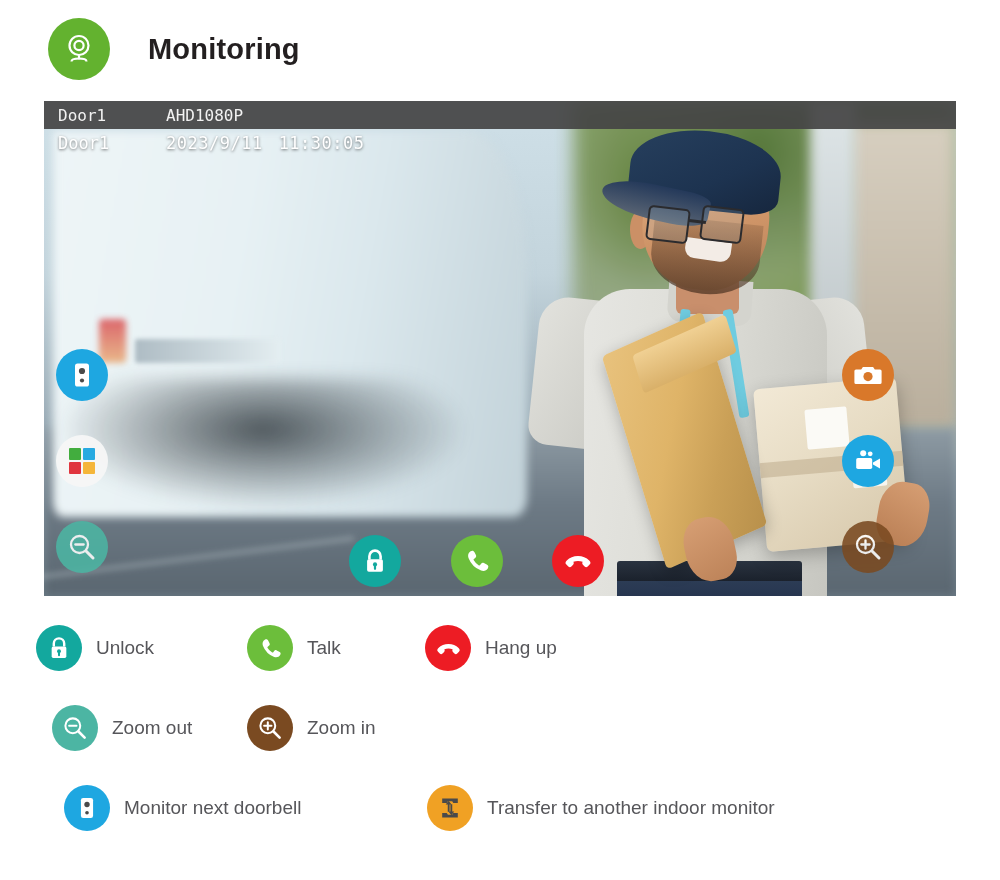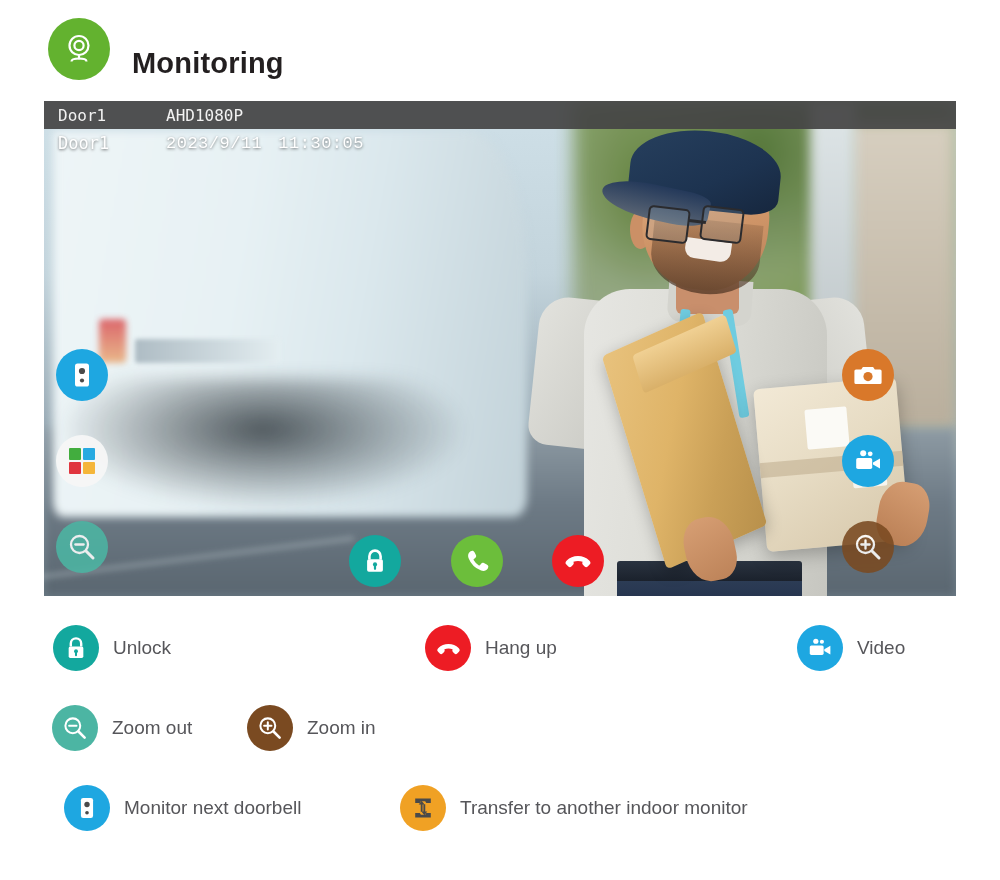--- a/index.html
+++ b/index.html
@@ -9,21 +9,21 @@
     font-family:"Liberation Sans", sans-serif;
     background:#ffffff;
     color:#4a4a4a;
     position:relative;
     overflow:hidden;
   }
 
   
   #header {
     position:absolute; left:48px; top:18px;
-    display:flex; align-items:flex-end; gap:22px;
+    display:flex; align-items:center; gap:38px;
   }
   #header-icon {
     width:62px; height:62px; border-radius:50%;
     background:#63b22f;
     display:flex; align-items:center; justify-content:center;
     flex:0 0 auto;
   }
   #header-title {
     font-size:29px; font-weight:bold; color:#231f20;
     letter-spacing:.2px;
@@ -253,21 +253,21 @@
   }
   #video-titlebar .c1 { margin-left:14px; width:108px; }
   #video-osd {
     position:absolute; left:14px; top:32px;
     display:flex; align-items:center;
     font-family:"DejaVu Sans Mono", monospace;
     font-size:17px; color:#ffffff;
     text-shadow:0 1px 3px rgba(0,0,0,.55);
   }
   #video-osd .c1 { width:108px; }
-  #video-osd .c2 { letter-spacing:.5px;font-family:Liberation Mono, monospace; }
+  #video-osd .c2 { letter-spacing:.5px; }
 
   
   .fab {
     position:absolute;
     width:52px; height:52px; border-radius:50%;
     display:flex; align-items:center; justify-content:center;
     cursor:pointer;
   }
   .fab svg { display:block; }
 
@@ -431,54 +431,51 @@
   <div class="fab" id="fab-hangup" style="left: 508px; top: 434px; background: rgb(237, 28, 36);">
     <svg width="30" height="30" viewBox="0 0 30 30">
       <path d="M3.4 18.6 c-1.4-1.4-1-2.8.4-4.2 C6.6 11.6 10.5 10 15 10 s8.4 1.6 11.2 4.4 c1.4 1.4 1.8 2.8.4 4.2 l-1.9 1.9 c-1 1-2.1 1-3.1 0 l-1.7-1.7 c-.6-.6-.8-1.2-.6-2 l.3-1.1 c-1.5-.5-3-.7-4.6-.7 s-3.1.2-4.6.7 l.3 1.1 c.2.8 0 1.4-.6 2 L8.4 20.5 c-1 1-2.1 1-3.1 0 z" fill="#ffffff"></path>
     </svg>
   </div>
 </div>
 
 <div id="legend">
 
   <div class="legend-row">
-    <div class="legend-item" style="left:53px">
+    <div class="legend-item" style="left:36px">
       <span class="legend-icon" style="background:#13a89e">
         <svg width="26" height="26" viewBox="0 0 28 28">
           <path d="M8.4 12.5 V9.2 a5.6 5.6 0 0 1 11.2 0 v3.3" fill="none" stroke="#ffffff" stroke-width="2.6"></path>
           <rect x="6.1" y="12.3" width="15.8" height="12.4" rx="1.8" fill="#ffffff"></rect>
           <circle cx="14" cy="17.4" r="2.1" fill="#13a89e"></circle>
           <path d="M14 18.4 v3.4" stroke="#13a89e" stroke-width="2.2" stroke-linecap="round"></path>
         </svg>
       </span>
       <span class="legend-label">Unlock</span>
     </div>
 
+    <div class="legend-item" style="left:247px">
+      <span class="legend-icon" style="background:#6cbe3b">
+        <svg width="25" height="25" viewBox="0 0 28 28">
+          <path d="M7.6 4.2 c1.9-1.1 3.1-.5 3.9 1.1 l1.4 2.8 c.6 1.2.3 2-.7 2.8 l-1.3 1 c-.4.3-.5.7-.3 1.2 a14 14 0 0 0 5.3 5.3 c.5.2.9.1 1.2-.3 l1-1.3 c.8-1 1.6-1.3 2.8-.7 l2.8 1.4 c1.6.8 2.2 2 1.1 3.9 -1.3 2.2-3.9 3.1-6.7 2.1 A22 22 0 0 1 5.5 10.9 C4.5 8.1 5.4 5.5 7.6 4.2 z" fill="#ffffff"></path>
+        </svg>
+      </span>
+      <span class="legend-label">Talk</span>
+    </div>
 
     <div class="legend-item" style="left:425px">
       <span class="legend-icon" style="background:#ed1c24">
         <svg width="27" height="27" viewBox="0 0 30 30">
           <path d="M3.4 18.6 c-1.4-1.4-1-2.8.4-4.2 C6.6 11.6 10.5 10 15 10 s8.4 1.6 11.2 4.4 c1.4 1.4 1.8 2.8.4 4.2 l-1.9 1.9 c-1 1-2.1 1-3.1 0 l-1.7-1.7 c-.6-.6-.8-1.2-.6-2 l.3-1.1 c-1.5-.5-3-.7-4.6-.7 s-3.1.2-4.6.7 l.3 1.1 c.2.8 0 1.4-.6 2 L8.4 20.5 c-1 1-2.1 1-3.1 0 z" fill="#ffffff"></path>
         </svg>
       </span>
       <span class="legend-label">Hang up</span>
     </div>
 
 
-    <div class="legend-item" style="left:797px">
-      <span class="legend-icon" style="background:#1ea7e1">
-        <svg width="26" height="26" viewBox="0 0 30 30">
-          <circle cx="10.2" cy="7.2" r="3" fill="#ffffff"></circle>
-          <circle cx="17.2" cy="7.8" r="2.4" fill="#ffffff"></circle>
-          <rect x="3.2" y="12" width="16" height="11" rx="1.8" fill="#ffffff"></rect>
-          <path d="M20 16.5 L27 12.4 v10.2 L20 18.5 z" fill="#ffffff"></path>
-        </svg>
-      </span>
-      <span class="legend-label">Video</span>
-    </div>
   </div>
 
   <div class="legend-row">
     <div class="legend-item" style="left:247px">
       <span class="legend-icon" style="background:#7a4a21">
         <svg width="28" height="28" viewBox="0 0 32 32">
           <circle cx="13.5" cy="13.5" r="8.5" fill="none" stroke="#ffffff" stroke-width="2.3"></circle>
           <path d="M9.3 13.5 h8.4 M13.5 9.3 v8.4" stroke="#ffffff" stroke-width="2.3" stroke-linecap="round"></path>
           <path d="M20 20 L27 27" stroke="#ffffff" stroke-width="3" stroke-linecap="round"></path>
         </svg>
@@ -504,21 +501,21 @@
       <span class="legend-icon" style="background:#1ea7e1">
         <svg width="26" height="26" viewBox="0 0 30 30">
           <rect x="8" y="3.5" width="14" height="23" rx="2.6" fill="#ffffff"></rect>
           <circle cx="15" cy="11" r="3.1" fill="#4a4a4a"></circle>
           <circle cx="15" cy="20.5" r="2.1" fill="#4a4a4a"></circle>
         </svg>
       </span>
       <span class="legend-label">Monitor next doorbell</span>
     </div>
 
-    <div class="legend-item" style="left:400px">
+    <div class="legend-item" style="left:427px">
       <span class="legend-icon" style="background:#f0a124">
         <svg width="26" height="26" viewBox="0 0 30 30">
           <path d="M6 4 h18 v5.2 h-5.2 l-1.3-2.1 h-4.9 l-1.3 2.1 H6 z" fill="#4a4a4a"></path>
           <path d="M6 26 h18 v-5.2 h-5.2 l-1.3 2.1 h-4.9 l-1.3-2.1 H6 z" fill="#4a4a4a"></path>
           <path d="M12.4 19.4 V11 h-2.4 L13.4 6.6 16.8 11 h-2.3 v8.4 z" fill="#4a4a4a"></path>
           <path d="M17.6 10.6 V19 h2.3 L16.6 23.4 13.2 19 h2.3 v-8.4 z" fill="#4a4a4a"></path>
         </svg>
       </span>
       <span class="legend-label">Transfer to another indoor monitor</span>
     </div>

